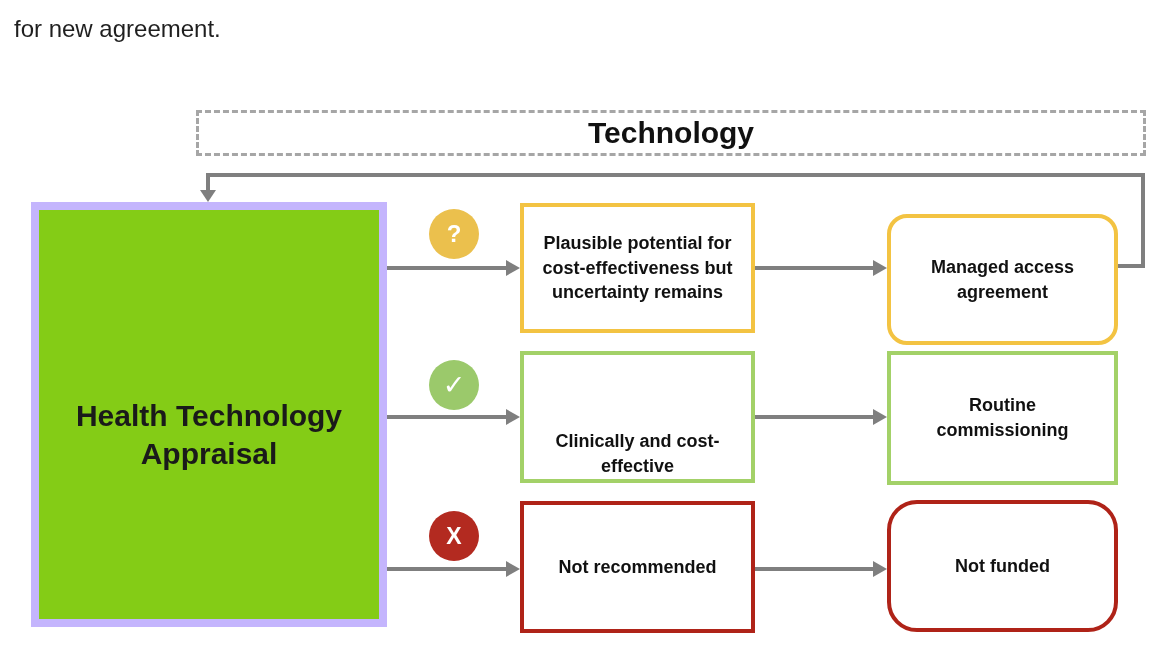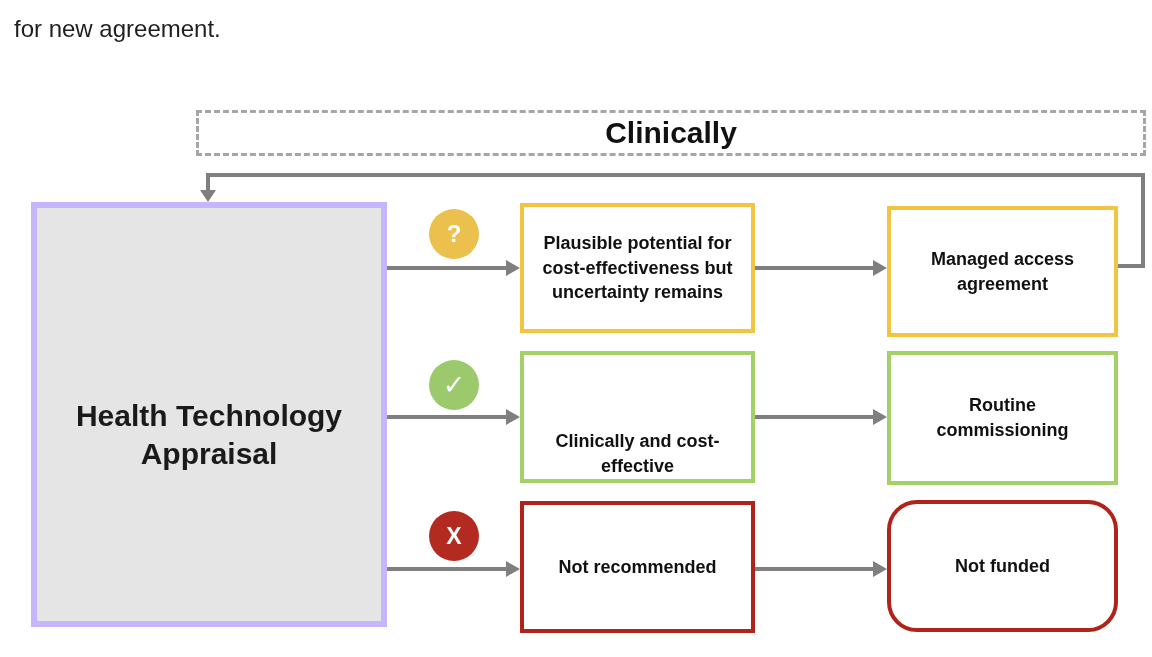--- a/index.html
+++ b/index.html
@@ -18,21 +18,21 @@
     font-size:30px;font-weight:bold;color:#111;
   }
   
   .gline{background:#7f7f7f;}
   
   .arrow-right{width:0;height:0;border-top:8px solid transparent;border-bottom:8px solid transparent;border-left:14px solid #7f7f7f;}
   .arrow-down{width:0;height:0;border-left:8px solid transparent;border-right:8px solid transparent;border-top:12px solid #7f7f7f;}
   
   #hta-box{
     left:31px;top:202px;width:356px;height:425px;box-sizing:border-box;
-    border:6px solid #c4b5fd;background:#e5e5e5;
+    border:8px solid #c4b5fd;background:#84cc16;
     display:flex;align-items:center;justify-content:center;text-align:center;
     font-size:30px;font-weight:bold;line-height:1.25;padding:40px 10px 0 10px;
   }
   
   .row{left:0;width:1152px;}
   .badge{
     left:429px;width:50px;height:50px;border-radius:50%;
     background:var(--accent-fill);color:#ffffff;font-weight:bold;
     display:flex;align-items:center;justify-content:center;
   }
@@ -50,21 +50,21 @@
 </head>
 <body>
 
 <div id="canvas">
 
   <div class="abs" id="title">
     <span>for new agreement.</span>
   </div>
 
   <div class="abs" id="reappraisal">
-    <span>Clinically</span>
+    <span>Technology</span>
   </div>
 
   <div class="abs gline" style="left:208px;top:173px;width:937px;height:4px;"></div>
   <div class="abs gline" style="left:1141px;top:173px;width:4px;height:95px;"></div>
   <div class="abs gline" style="left:1118px;top:264px;width:25px;height:4px;"></div>
   <div class="abs gline" style="left:206px;top:173px;width:4px;height:18px;"></div>
   <div class="abs arrow-down" style="left:200px;top:190px;"></div>
 
   <div class="abs" id="hta-box">
     <span>Health Technology Appraisal</span>
@@ -74,21 +74,21 @@
     <div class="abs badge q" style="top:7px;">
       <span>?</span>
     </div>
     <div class="abs gline" style="left:387px;top:64px;width:120px;height:4px;"></div>
     <div class="abs arrow-right" style="left:506px;top:58px;"></div>
     <div class="abs box box-a" style="top:1px;height:130px;">
       <span>Plausible potential for cost-effectiveness but uncertainty remains</span>
     </div>
     <div class="abs gline" style="left:755px;top:64px;width:118px;height:4px;"></div>
     <div class="abs arrow-right" style="left:873px;top:58px;"></div>
-    <div class="abs box box-b" style="top:4px;height:131px;">
+    <div class="abs box box-b" style="top:12px;height:131px;border-radius:20px;">
       <span>Managed access agreement</span>
     </div>
   </div>
 
   <div class="abs row" style="top: 351px; height: 134px; --accent-border: #A3D168; --accent-fill: #9BC96B;">
     <div class="abs badge c" style="top:9px;">
       <span>✓</span>
     </div>
     <div class="abs gline" style="left:387px;top:64px;width:120px;height:4px;"></div>
     <div class="abs arrow-right" style="left:506px;top:58px;"></div>

